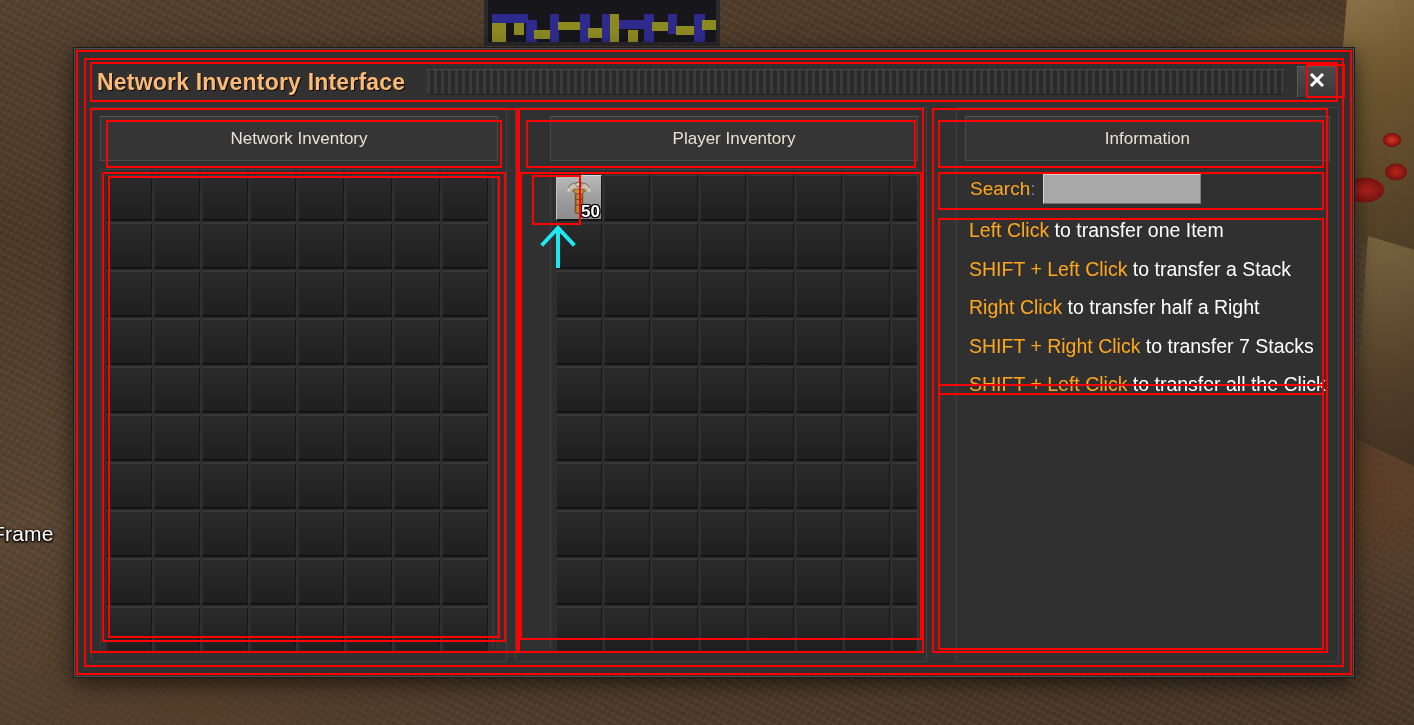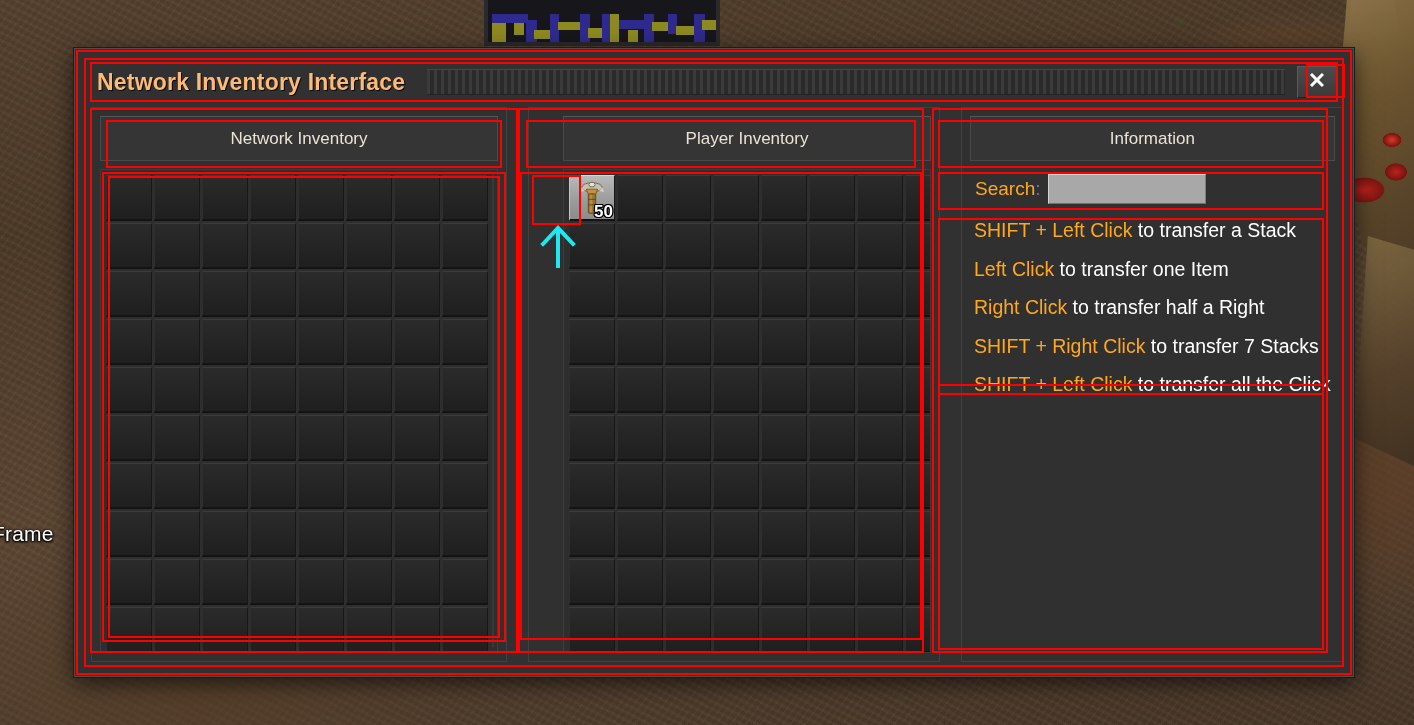--- a/index.html
+++ b/index.html
@@ -115,32 +115,32 @@
     cursor: pointer;
   }
   #close-button .x {
     color: #ffffff; font-size: 22px; font-weight: bold; line-height: 1;
     transform: translateY(-1px);
   }
 
   
   #body-row {
     position: absolute; left: 10px; right: 10px; top: 52px; bottom: 8px;
-    display: flex; gap: 21px;
+    display: flex; gap: 8px;
   }
   .column {
     background: #303030;
     border: 1px solid #414141;
     position: relative;
     padding: 8px;
     display: flex; flex-direction: column;
   }
   #col-network { width: 416px; }
   #col-player  { width: 412px; padding-left: 34px; }
-  #col-info    { flex: 1; }
+  #col-info    { flex: 1; margin-left: 21px; }
 
   .panel-header {
     height: 45px;
     background: #353535;
     border: 1px solid #4a4a4a;
     border-top-color: #565656;
     display: flex; align-items: center; justify-content: center;
     color: #e9e3d3; font-size: 17px;
     flex: none;
   }
@@ -469,22 +469,22 @@
         </div>
       </div>
 
       <div class="column" id="col-info">
         <div class="panel-header">Information</div>
         <div id="search-row">
           <span id="search-label"><span>Search</span><span class="colon">:</span></span>
           <input id="search-input" type="text" placeholder="" style="">
         </div>
         <div id="info-list">
+            <div class="info-line"><span class="key">Left Click</span><span> to transfer one Item</span></div>
             <div class="info-line"><span class="key">SHIFT + Left Click</span><span> to transfer a Stack</span></div>
-            <div class="info-line"><span class="key">Left Click</span><span> to transfer one Item</span></div>
             <div class="info-line"><span class="key">Right Click</span><span> to transfer half a Right</span></div>
             <div class="info-line"><span class="key">SHIFT + Right Click</span><span> to transfer 7 Stacks</span></div>
             <div class="info-line"><span class="key">SHIFT + Left Click</span><span> to transfer all the Click</span></div>
           </div>
       </div>
 
     </div>
   </div>
 </div>
 

